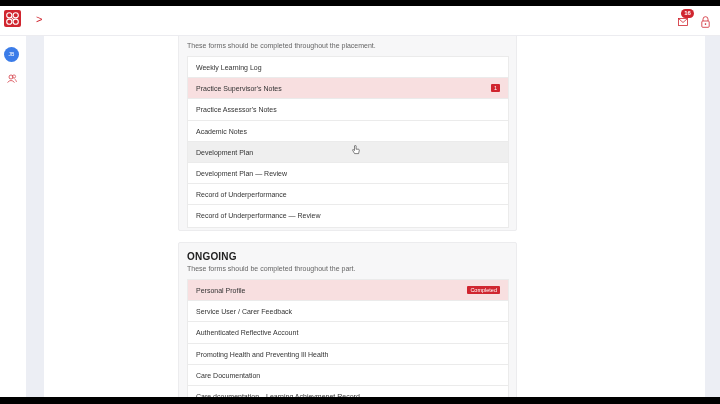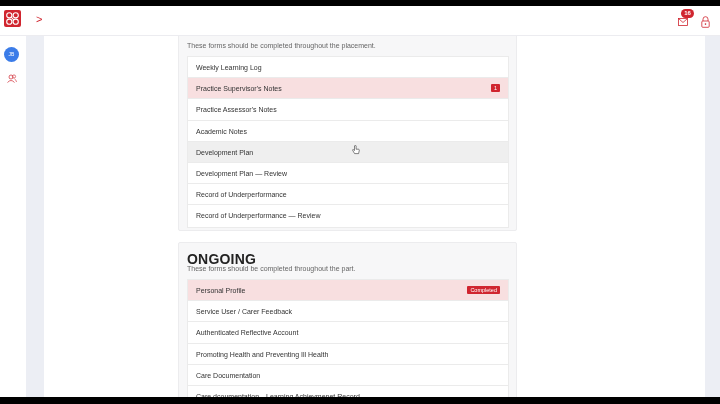--- a/index.html
+++ b/index.html
@@ -17,21 +17,21 @@
   .avatar { position: absolute; left: 4px; top: 11px; width: 15px; height: 15px; border-radius: 50%; background: #3b7ce8; color: #fff; font-size: 5px; line-height: 15px; text-align: center; }
   .users-icon { position: absolute; left: 7px; top: 38px; width: 10px; height: 9px; }
 
   .rail-left { position: absolute; left: 26px; top: 30px; width: 18px; height: 361px; background: #eceef4; }
   .rail-right { position: absolute; left: 705px; top: 30px; width: 15px; height: 361px; background: #eceef4; }
   .content { position: absolute; left: 44px; top: 30px; width: 661px; height: 361px; background: #fff; overflow: hidden; }
 
   .section { position: absolute; left: 134px; width: 339px; background: #f7f7f8; border: 1px solid #ececee; border-radius: 2px; }
   .section.s1 { top: -10px; height: 205px; }
   .section.s2 { top: 206px; height: 200px; }
-  .sec-title { position: absolute; left: 8px; top: 8px; font-size: 14px; font-weight: bold; color: #222; letter-spacing: 0.2px; }
+  .sec-title { position: absolute; left: 8px; top: 8px; font-size: 10px; font-weight: bold; color: #222; letter-spacing: 0.2px; }
   .sec-desc { position: absolute; left: 8px; font-size: 7px; color: #666; }
   .s1 .sec-desc { top: 15px; }
   .s2 .sec-desc { top: 22px; }
   .list { position: absolute; left: 8px; width: 322px; background: #fff; border: 1px solid #ebebeb; }
   .s1 .list { top: 29px; }
   .s2 .list { top: 36px; }
   .item { position: relative; height: 21.2px; border-bottom: 1px solid #ebebeb; font-size: 7px; color: #333; padding-left: 8px; line-height: 21px; white-space: nowrap; }
   .item:last-child { border-bottom: none; }
   .item.red { background: #f8dfe0; }
   .item.hover { background: #efefef; }

